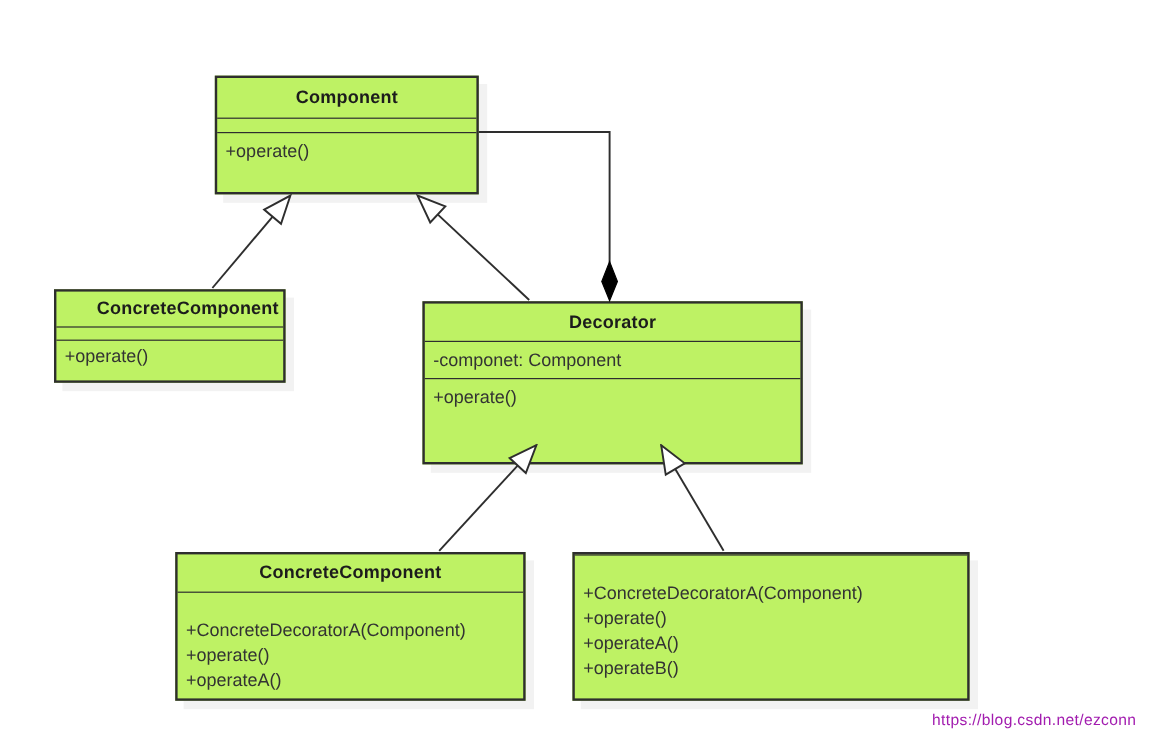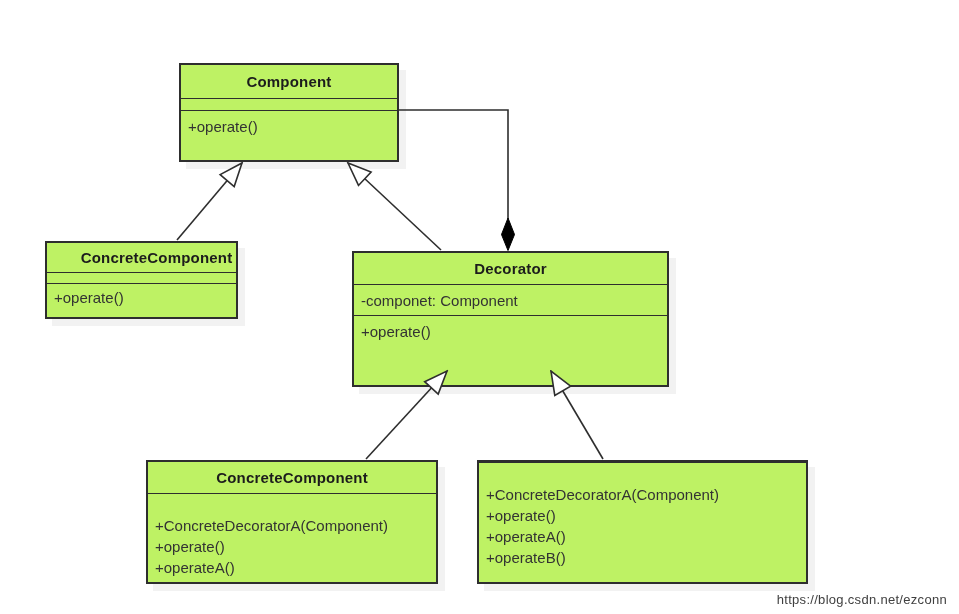--- a/index.html
+++ b/index.html
@@ -55,21 +55,21 @@
   .uml-section.empty {
     flex: 0 0 12px;
     padding: 0;
   }
   .uml-section.grow { flex: 1 1 auto; }
   .watermark {
     position: absolute;
     right: 12px;
     bottom: 7px;
     font-size: 13px;
-    color: #404040;
+    color: #a21caf;
     z-index: 0;
     letter-spacing: 0.3px;
     margin-left: 44px;
   }
 
   
   #box-component            { left: 179px; top: 63px;  width: 220px; height: 99px; }
   #box-component .uml-title { height: 33px; }
   #box-concrete-component            { left: 45px; top: 241px; width: 193px; height: 78px; }
   #box-concrete-component .uml-title { height: 29px; padding-left: 30px; }

